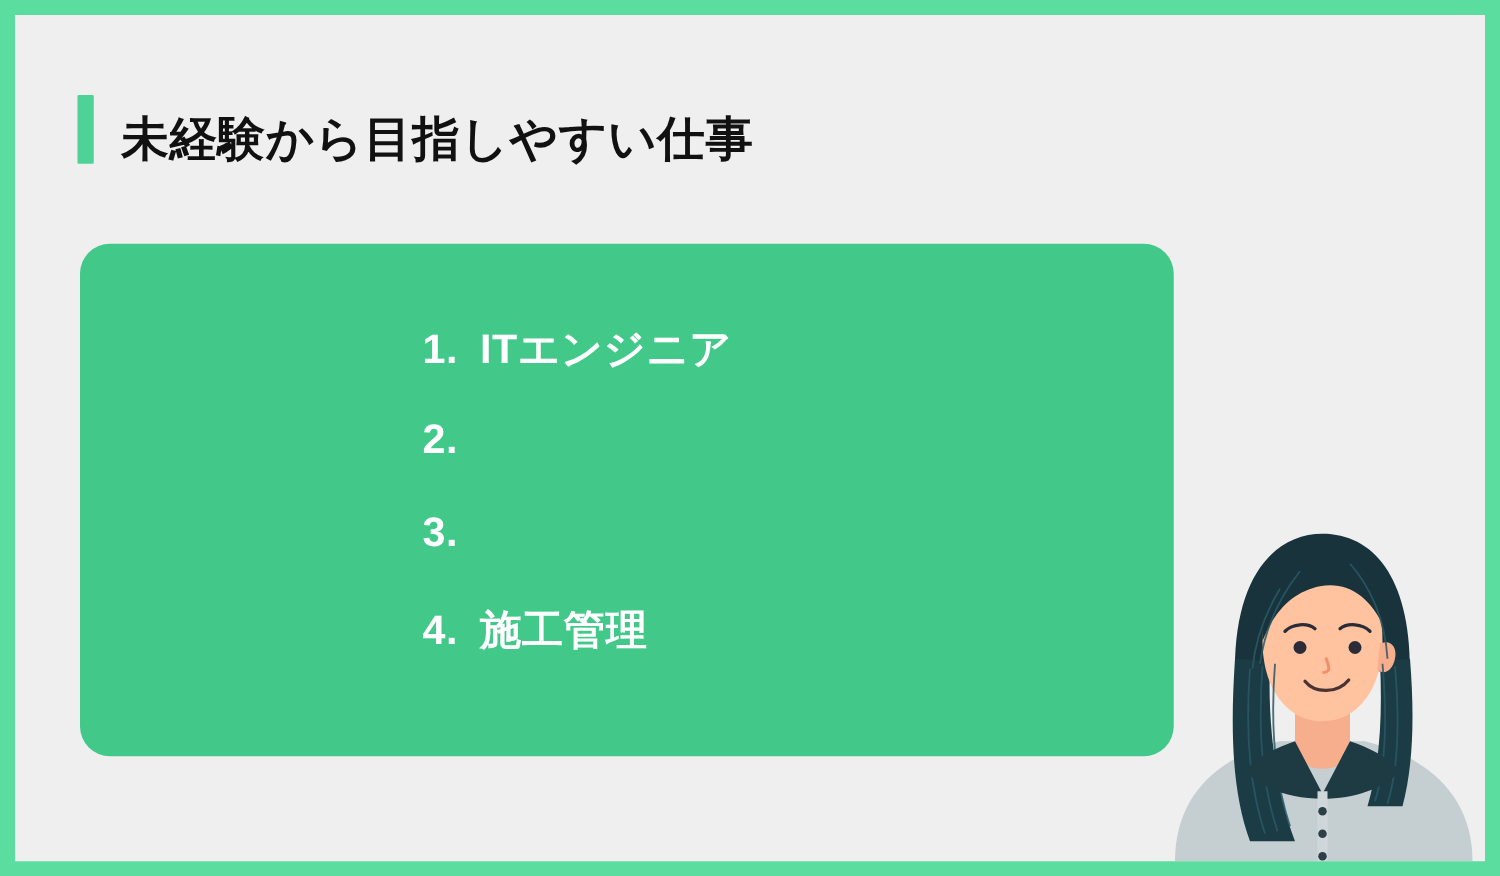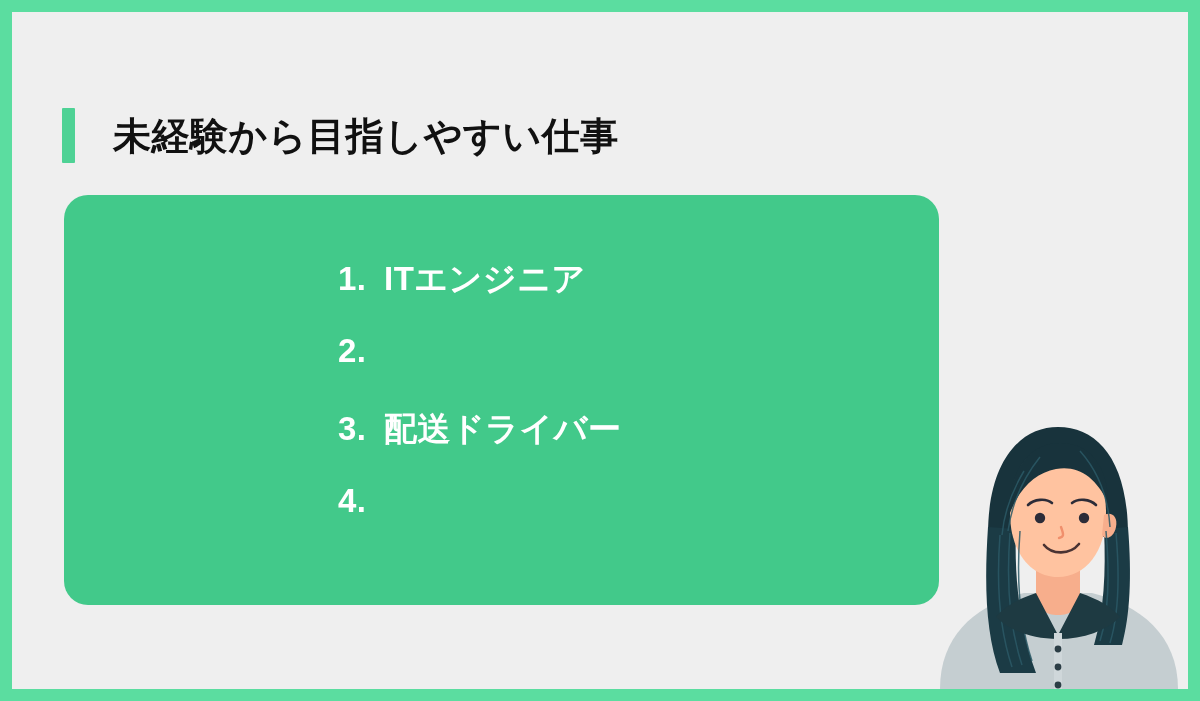--- a/index.html
+++ b/index.html
@@ -30,23 +30,22 @@
     background: #EFEFEF;
     overflow: hidden;
   }
 
   
   .title-row {
     position: absolute;
     left: 50px;            
     top: 64px;
     display: flex;
-    align-items: center;
-    gap: 38px;
-    margin-top: 32px;
+    align-items: flex-end;
+    gap: 22px;
   }
   .title-bar {
     width: 13px;
     height: 55px;
     background: #4ED295;
     border-radius: 1px;
     flex: 0 0 auto;
   }
   .title-text {
     font-size: 38px;
@@ -116,24 +115,24 @@
       <ul class="card-list">
         <li>
           <span class="li-num">1.</span>
           <span class="li-label">ITエンジニア</span>
         </li>
         <li>
           <span class="li-num">2.</span>
         </li>
         <li>
           <span class="li-num">3.</span>
-          <span class="li-label">配送ドライバー</span>
         </li>
         <li>
           <span class="li-num">4.</span>
+          <span class="li-label">施工管理</span>
         </li>
       </ul>
     </div>
 
     <div class="person">
       <svg viewBox="0 0 260 272" xmlns="http://www.w3.org/2000/svg" aria-hidden="true">
         <defs>
           <clipPath id="frameClip">
             <rect x="0" y="0" width="260" height="272"></rect>
           </clipPath>

